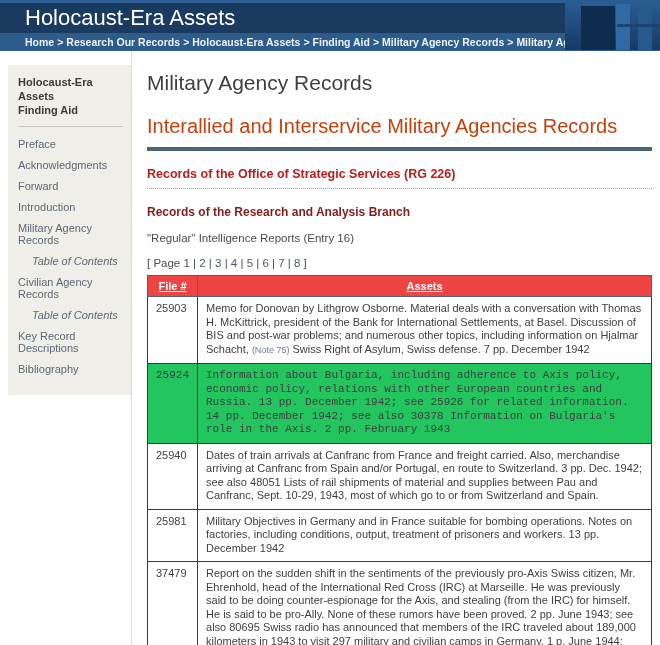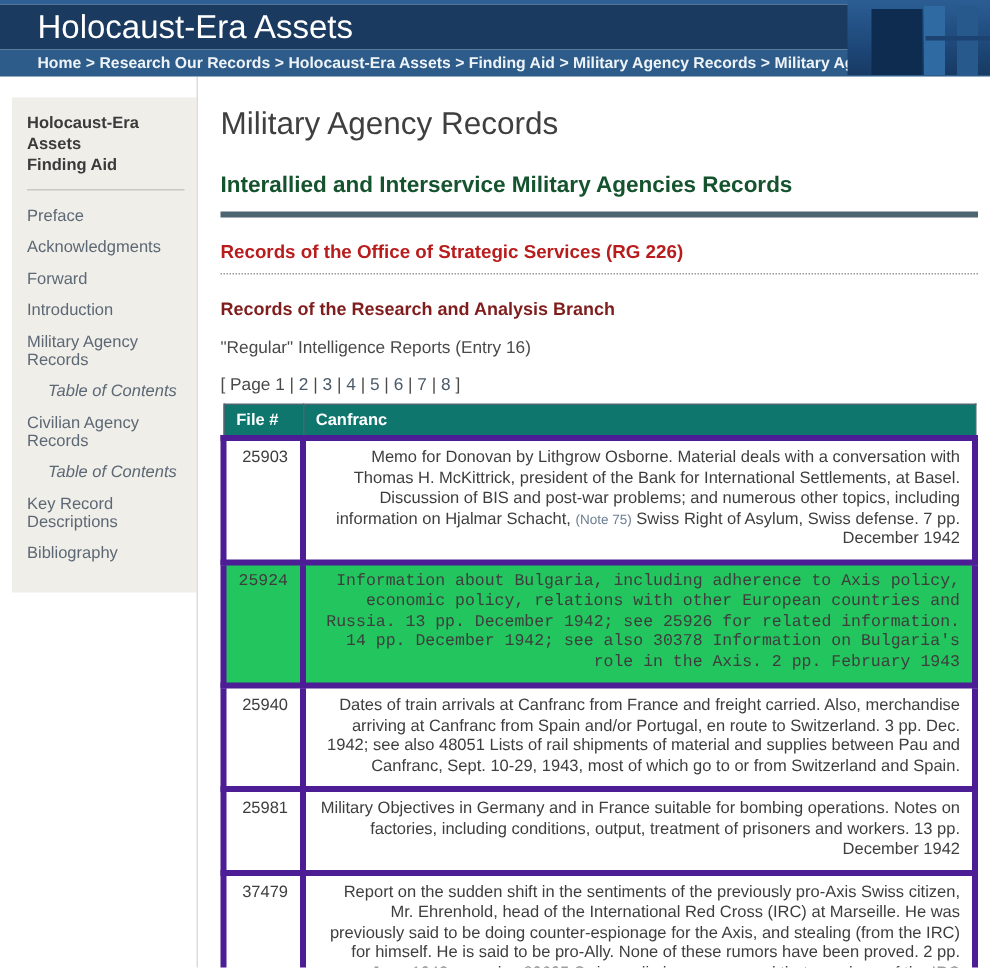--- a/index.html
+++ b/index.html
@@ -29,36 +29,36 @@
   .sidebar-col { width:131px; padding:14px 0 0 8px; flex:none; }
   .sidebar-panel { background:#efeee9; padding:10px 8px 16px 10px; }
   .sidebar-title { font-size:11px; font-weight:bold; color:#3a3a3a; line-height:14px; }
   .sidebar-divider { border:none; border-top:1px solid #c9c8c2; margin:9px 0 6px; }
   .sidebar-link { display:block; font-size:11px; color:#5d6875; text-decoration:none; padding:4.5px 0; }
   .sidebar-link.indent { padding-left:14px;font-style:italic; }
 
   main { flex:1; border-left:1px solid #dddcd8; padding:10px 8px 0 15px; }
 
   .page-title { font-size:21px; font-weight:400; color:#3f3f3f; margin:10px 0 20px; }
-  .section-title { font-size:15px; font-weight:700; color:#14532d; margin-bottom:9px; }
+  .section-title { font-size:20px; font-weight:400; color:#c2410c; margin-bottom:9px; }
   .thick-bar { height:4px; background:#4d6570; margin-bottom:16px; }
   .rg-title { font-size:12.5px; font-weight:bold; color:#b91c1c; margin-bottom:7px; }
   .dotted-rule { border-bottom:1px dotted #9a9a9a; margin-bottom:16px; }
   .branch-title { font-size:12px; font-weight:bold; color:#7f1d1d; margin-bottom:13px; }
   .entry-line { font-size:11.5px; color:#4a4a4a; margin-bottom:13px; }
   .pagination { font-size:11.5px; color:#4a4a4a; margin-bottom:6px; }
   .pagination a { color:#4a5a6a; text-decoration:none; }
 
   
   table { border-collapse:collapse; width:100%; }
-  th { background:#0f766e; color:#ffffff; font-size:11px; font-weight:bold;
-       text-align:left; padding:4px 8px; border:1px solid #4d6570; }
+  th { background:#ef4444; color:#ffffff; font-size:11px; font-weight:bold;
+       text-align:center; padding:4px 8px; border:1px solid #4d6570;text-decoration:underline; }
   th.file-col { width:50px; }
-  td { border:4px solid #4c1d95; padding:5px 8px 6px; vertical-align:top;
-       font-size:11px; line-height:13.5px; color:#3e3e3e; background:#ffffff;text-align:right; }
+  td { border:1px solid #4c1d95; padding:5px 8px 6px; vertical-align:top;
+       font-size:11px; line-height:13.5px; color:#3e3e3e; background:#ffffff; }
   tr.shaded td { background:#22c55e;font-family:Liberation Mono, monospace; }
   td.file-cell { white-space:nowrap; }
   .note-link { font-size:9px; color:#6b7d92; text-decoration:none; }
 </style>
 </head>
 <body>
 
 <header class="banner">
   <div class="banner-strip"></div>
   <div class="banner-main">
@@ -103,21 +103,21 @@
     <h4 class="rg-title">Records of the Office of Strategic Services (RG 226)</h4>
     <div class="dotted-rule"></div>
     <h5 class="branch-title">Records of the Research and Analysis Branch</h5>
     <div class="entry-line">"Regular" Intelligence Reports (Entry 16)</div>
     <div class="pagination" id="pagination"><span>[ Page 1</span> | <a href="#">2</a> | <a href="#">3</a> | <a href="#">4</a> | <a href="#">5</a> | <a href="#">6</a> | <a href="#">7</a> | <a href="#">8</a> ]</div>
 
     <table>
       <thead>
         <tr>
           <th class="file-col">File #</th>
-          <th>Canfranc</th>
+          <th>Assets</th>
         </tr>
       </thead>
       <tbody id="table-body">
           <tr>
             <td class="file-cell">25903</td>
             <td>Memo for Donovan by Lithgrow Osborne. Material deals with a conversation with Thomas H. McKittrick, president of the Bank for International Settlements, at Basel. Discussion of BIS and post-war problems; and numerous other topics, including information on Hjalmar Schacht, <a href="#" class="note-link">(Note 75)</a> Swiss Right of Asylum, Swiss defense. 7 pp. December 1942</td>
           </tr>
           <tr class="shaded">
             <td class="file-cell">25924</td>
             <td>Information about Bulgaria, including adherence to Axis policy, economic policy, relations with other European countries and Russia. 13 pp. December 1942; see 25926 for related information. 14 pp. December 1942; see also 30378 Information on Bulgaria's role in the Axis. 2 pp. February 1943</td>

